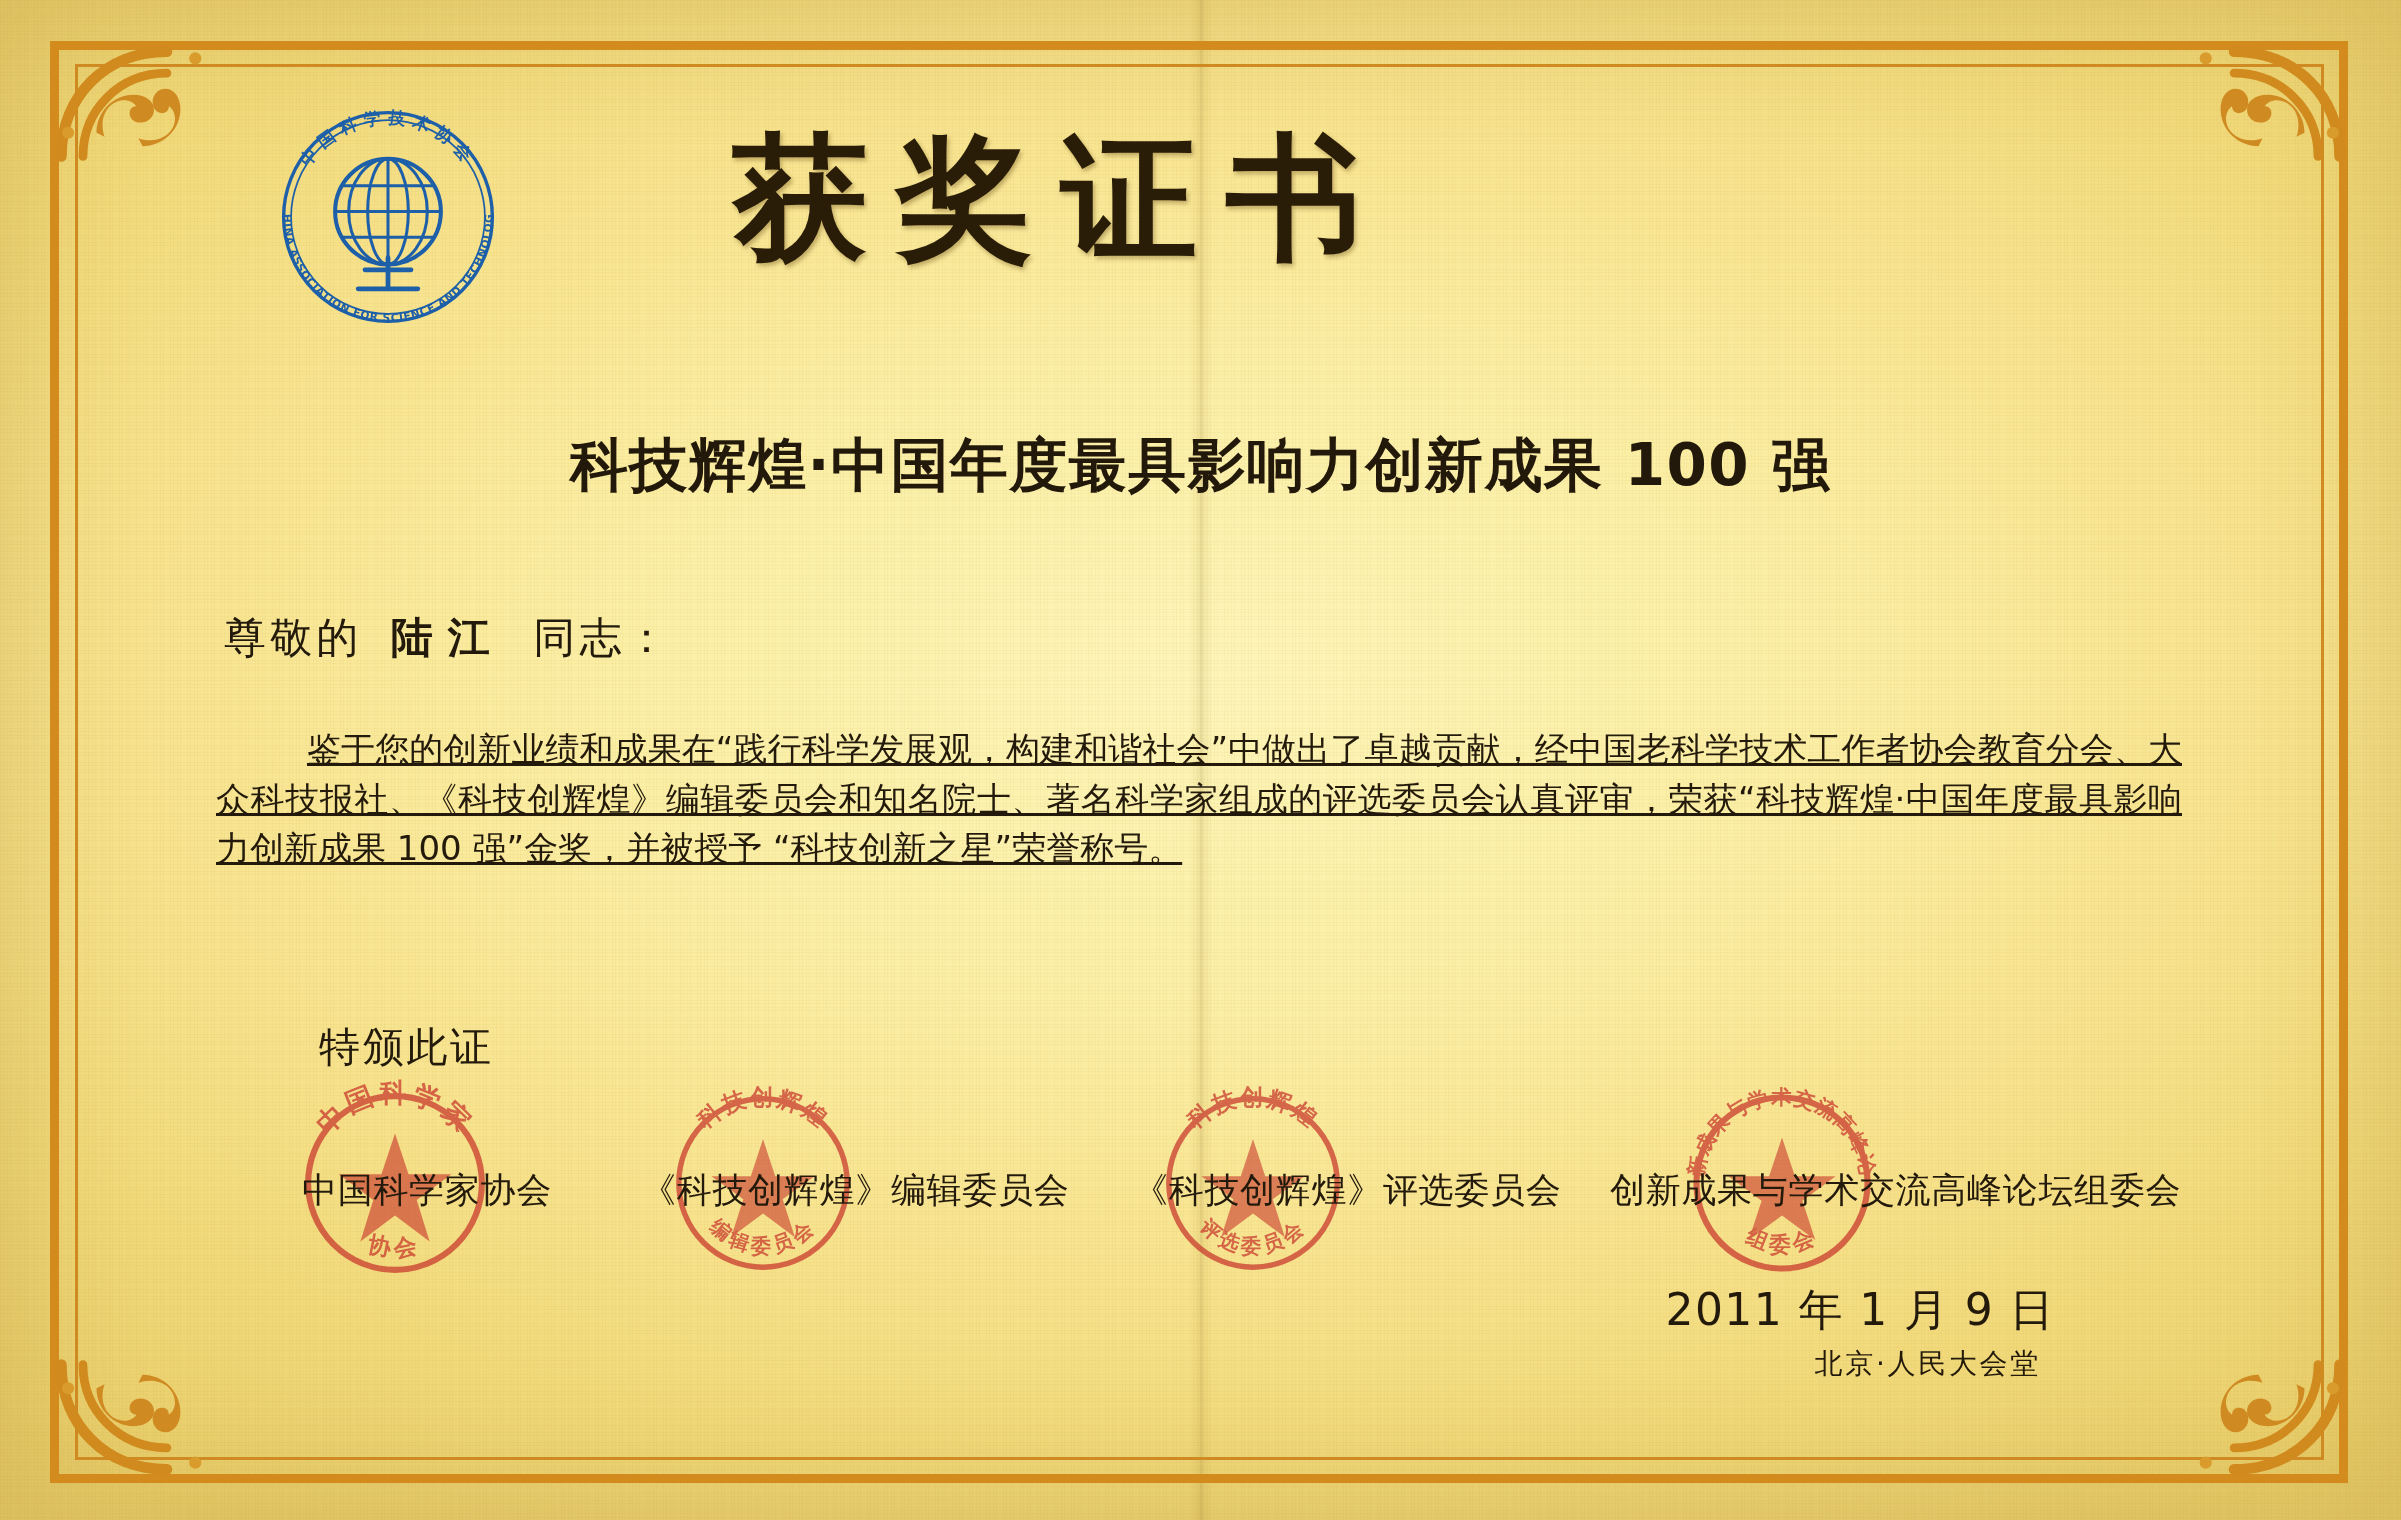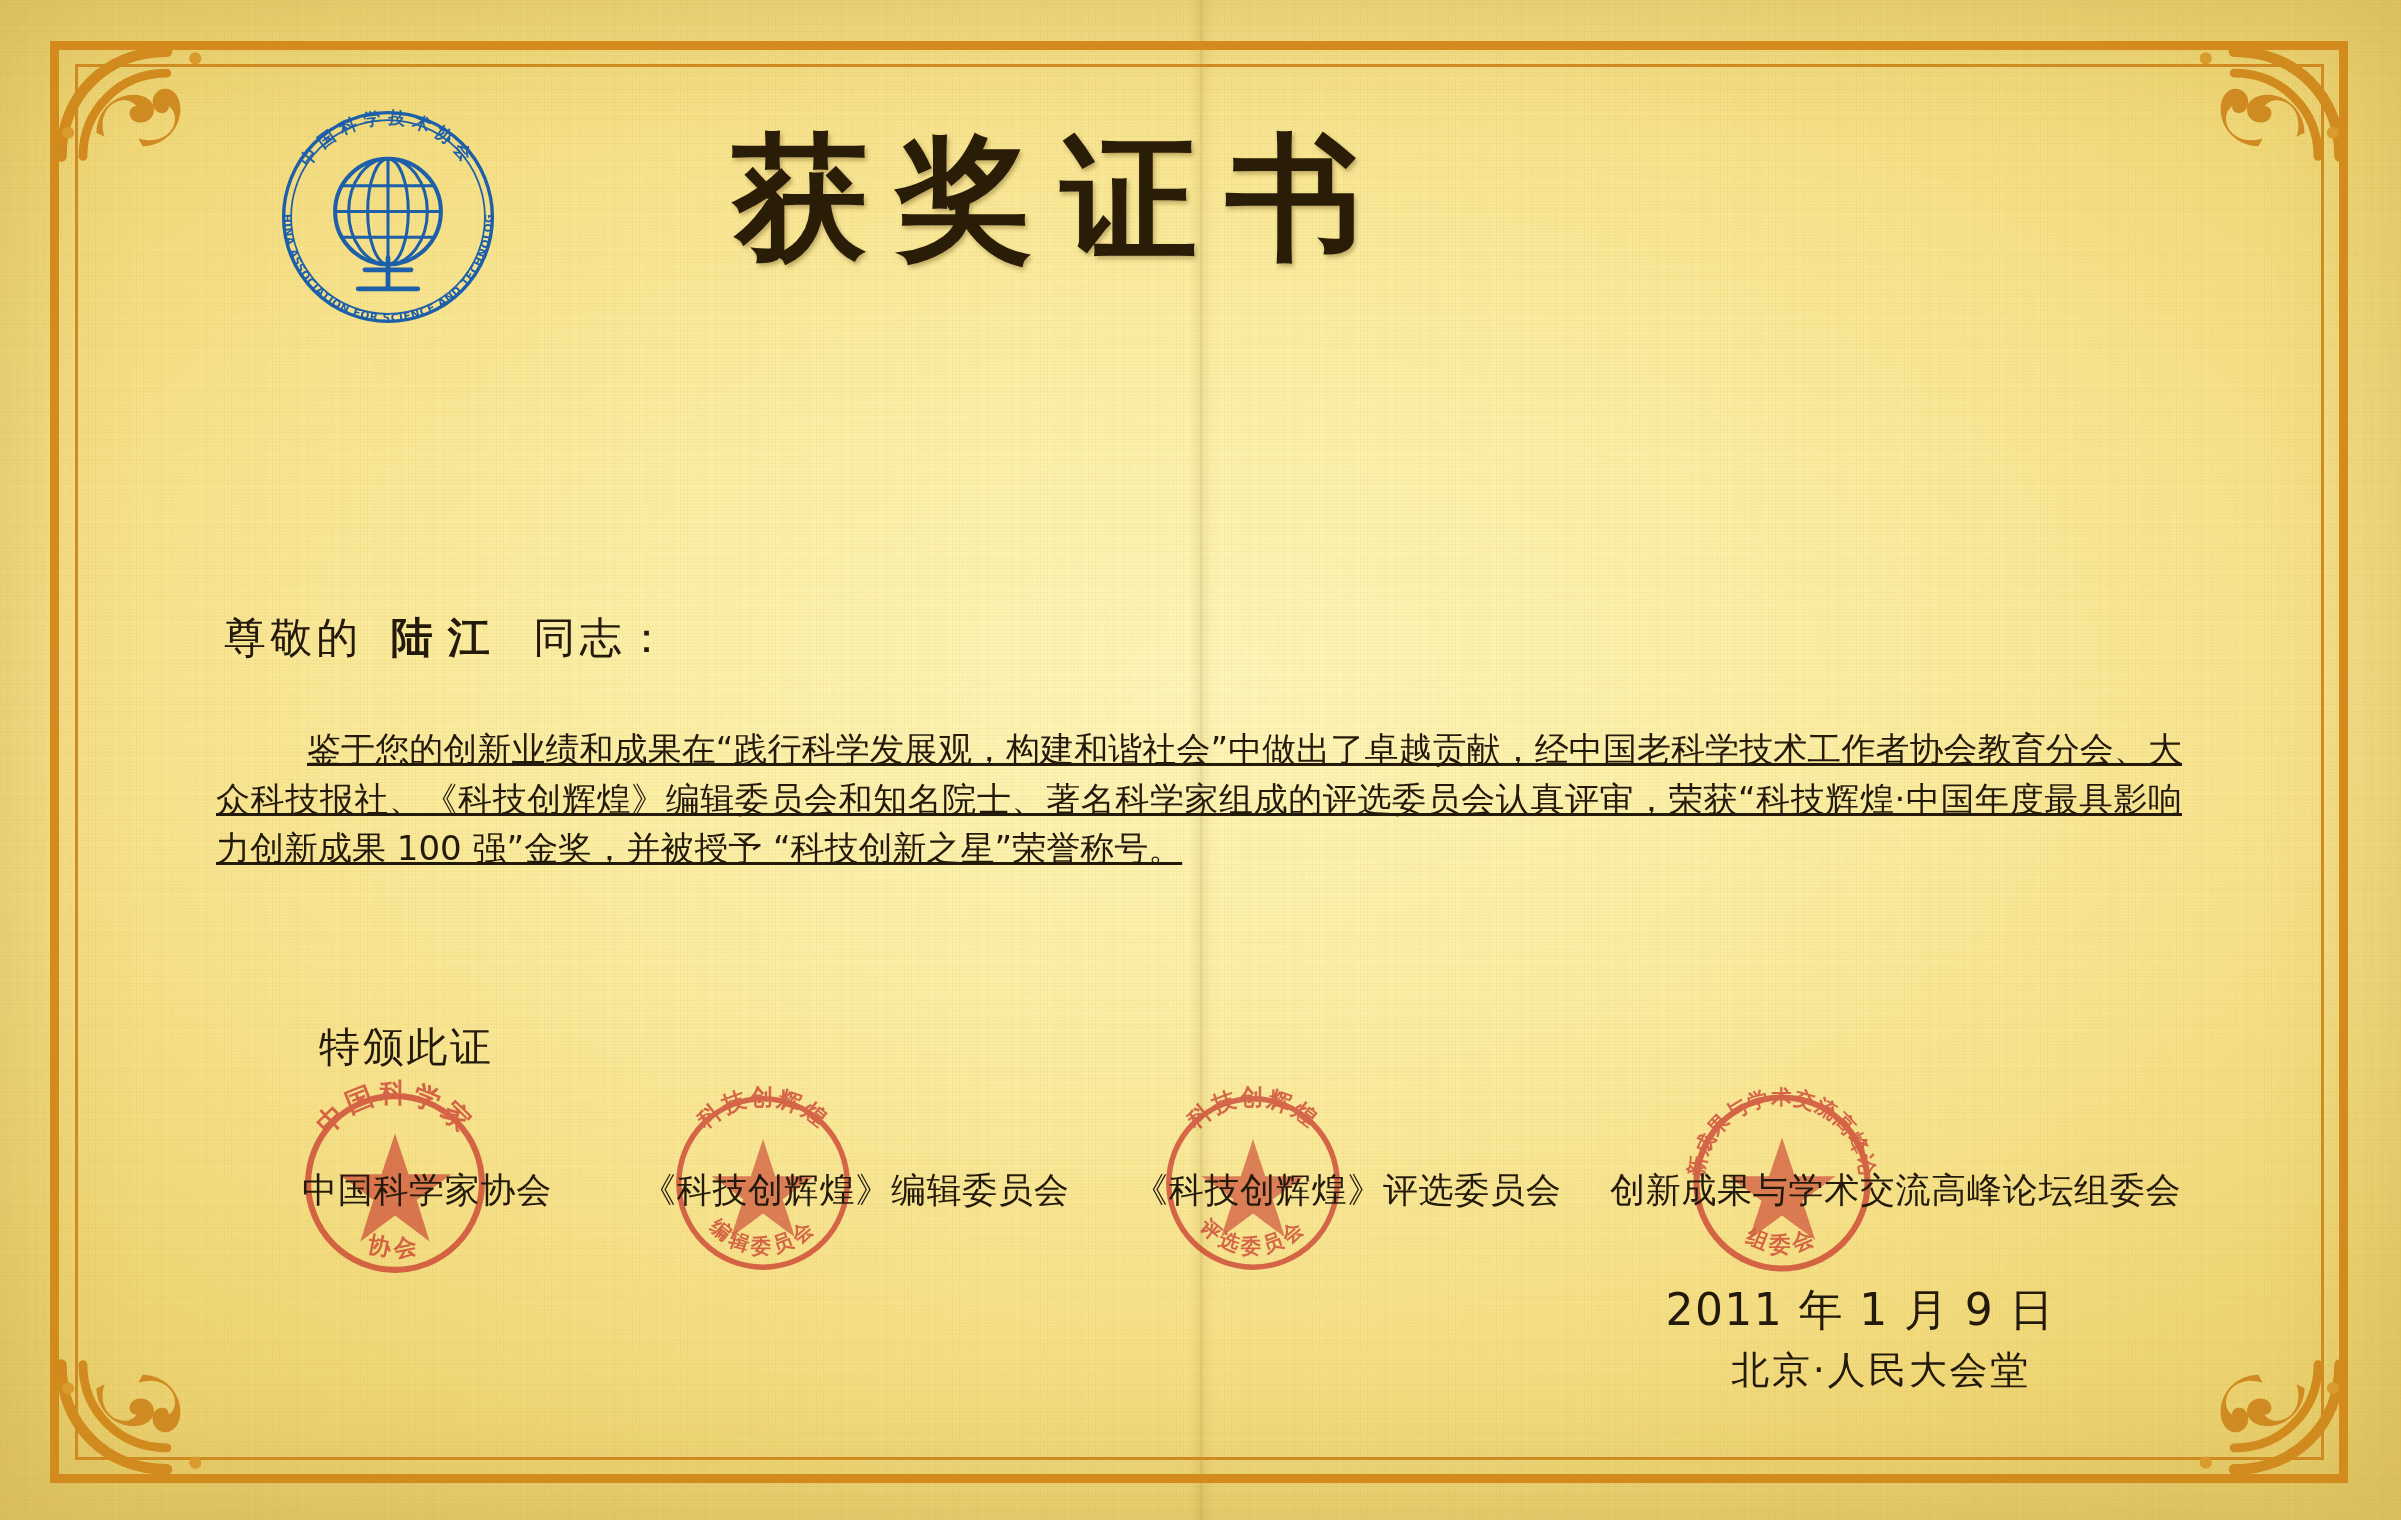--- a/index.html
+++ b/index.html
@@ -191,22 +191,22 @@
   #date-line {
     position: absolute;
     right: 346px; top: 1281px;
     font-size: 44px;
     letter-spacing: 1.4px;
     color: #231a0b;
     white-space: nowrap;
   }
   #place-line {
     position: absolute;
-    right: 370px; top: 1345px;
-    font-size: 38px;
+    right: 360px; top: 1345px;
+    font-size: 28px;
     letter-spacing: 2.7px;
     color: #231a0b;
     white-space: nowrap;
   }
 </style>
 </head>
 <body>
 
 <div id="certificate">
 
@@ -310,20 +310,21 @@
         <textPath href="#arcTop" startOffset="50%" text-anchor="middle">中国科学技术协会</textPath>
       </text>
       <text font-size="15.5" font-weight="bold" fill="#1d5fa8" font-family="'DejaVu Sans',sans-serif" letter-spacing="1.2">
         <textPath href="#arcBot" startOffset="50%" text-anchor="middle">CHINA ASSOCIATION FOR SCIENCE AND TECHNOLOGY</textPath>
       </text>
     </svg>
   </div>
 
   <div id="main-title">获奖证书</div>
 
+  <div id="award-name">科技辉煌·中国年度最具影响力创新成果 100 强</div>
 
   <div id="salutation">
     <span class="honorific">尊敬的</span><span class="recipient">陆江</span><span class="comrade">同志：</span>
   </div>
 
   <div id="body-text">鉴于您的创新业绩和成果在“践行科学发展观，构建和谐社会”中做出了卓越贡献，经中国老科学技术工作者协会教育分会、大众科技报社、《科技创辉煌》编辑委员会和知名院士、著名科学家组成的评选委员会认真评审，荣获“科技辉煌·中国年度最具影响力创新成果 100 强”金奖，并被授予 “科技创新之星”荣誉称号。</div>
 
   <div id="issue-line">特颁此证</div>
 
   <div id="seal-row">

